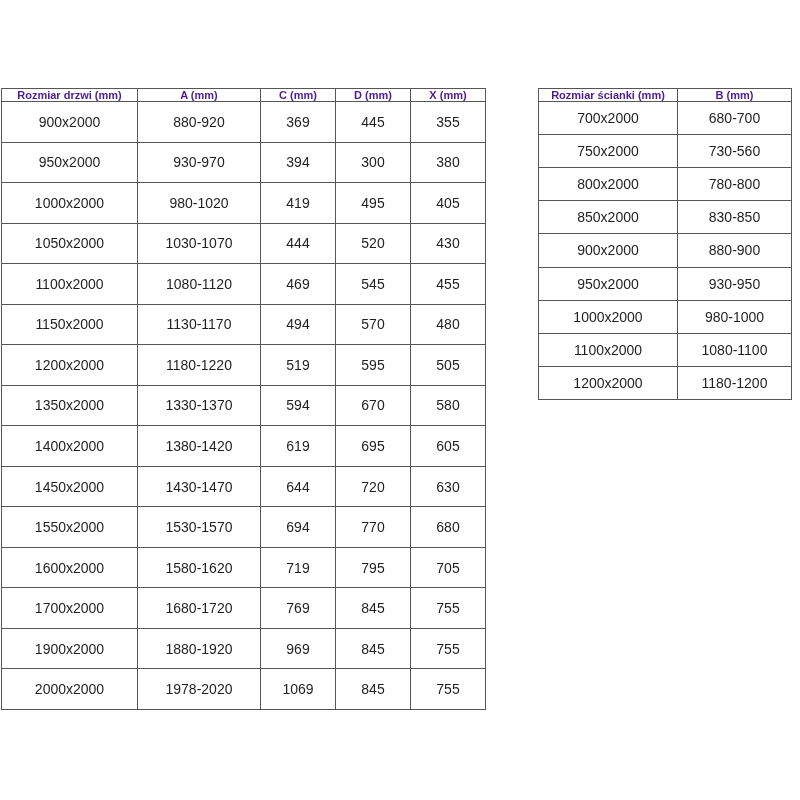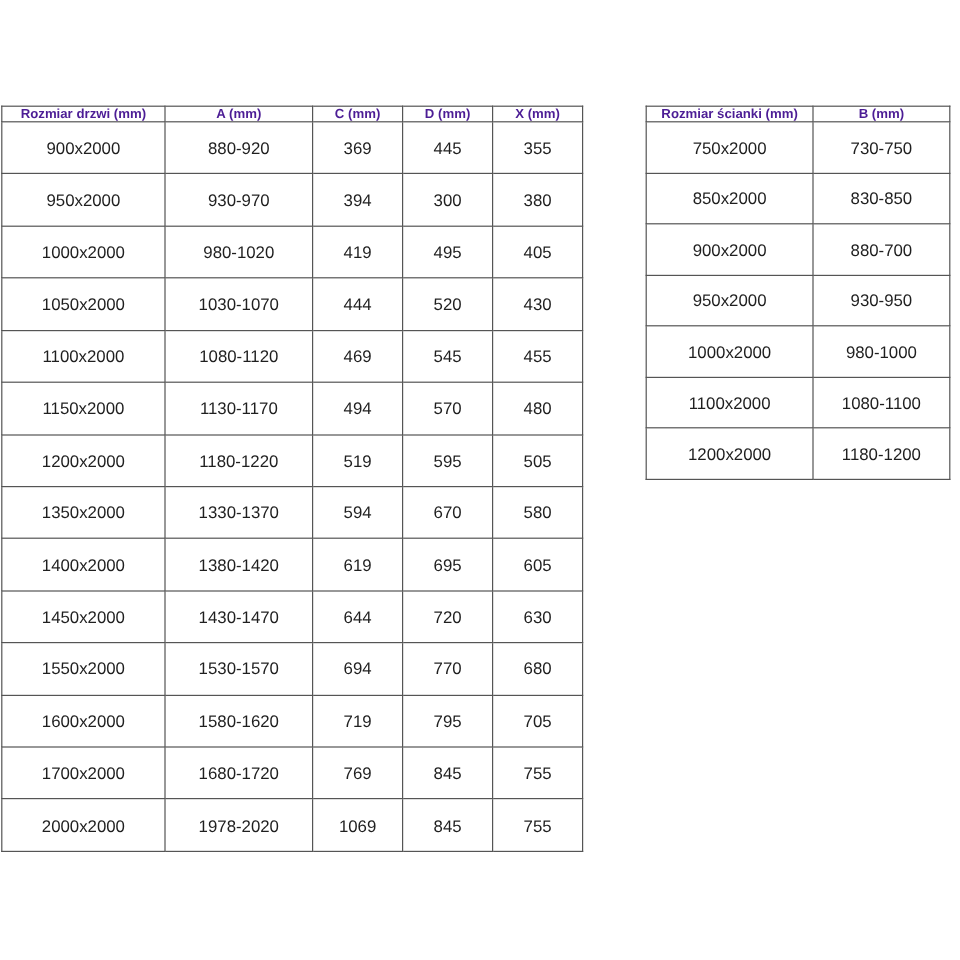--- a/index.html
+++ b/index.html
@@ -161,20 +161,27 @@
           <td>705</td>
         </tr>
         <tr>
           <td>1700x2000</td>
           <td>1680-1720</td>
           <td>769</td>
           <td>845</td>
           <td>755</td>
         </tr>
         <tr>
+          <td>1900x2000</td>
+          <td>1880-1920</td>
+          <td>969</td>
+          <td>845</td>
+          <td>755</td>
+        </tr>
+        <tr>
           <td>2000x2000</td>
           <td>1978-2020</td>
           <td>1069</td>
           <td>845</td>
           <td>755</td>
         </tr>
       </tbody>
   </table>
 
   <table class="spec-table" id="wall-table">
@@ -183,30 +190,38 @@
       <col style="width:114px">
     </colgroup>
     <thead>
       <tr>
         <th>Rozmiar ścianki (mm)</th>
         <th>B (mm)</th>
       </tr>
     </thead>
     <tbody>
         <tr>
+          <td>700x2000</td>
+          <td>680-700</td>
+        </tr>
+        <tr>
           <td>750x2000</td>
-          <td>730-750</td>
+          <td>730-560</td>
+        </tr>
+        <tr>
+          <td>800x2000</td>
+          <td>780-800</td>
         </tr>
         <tr>
           <td>850x2000</td>
           <td>830-850</td>
         </tr>
         <tr>
           <td>900x2000</td>
-          <td>880-700</td>
+          <td>880-900</td>
         </tr>
         <tr>
           <td>950x2000</td>
           <td>930-950</td>
         </tr>
         <tr>
           <td>1000x2000</td>
           <td>980-1000</td>
         </tr>
         <tr>

